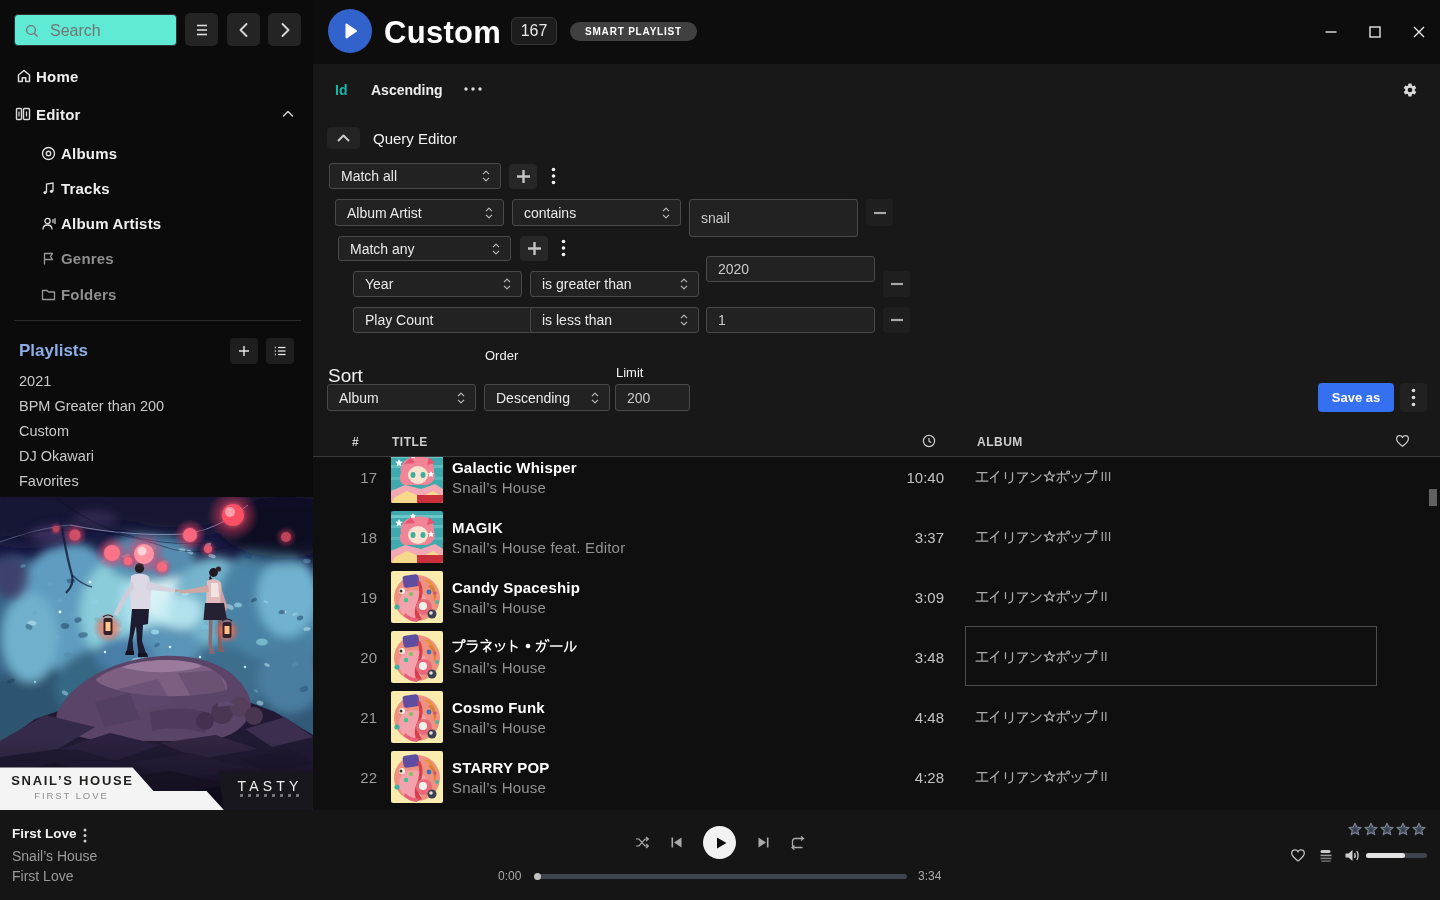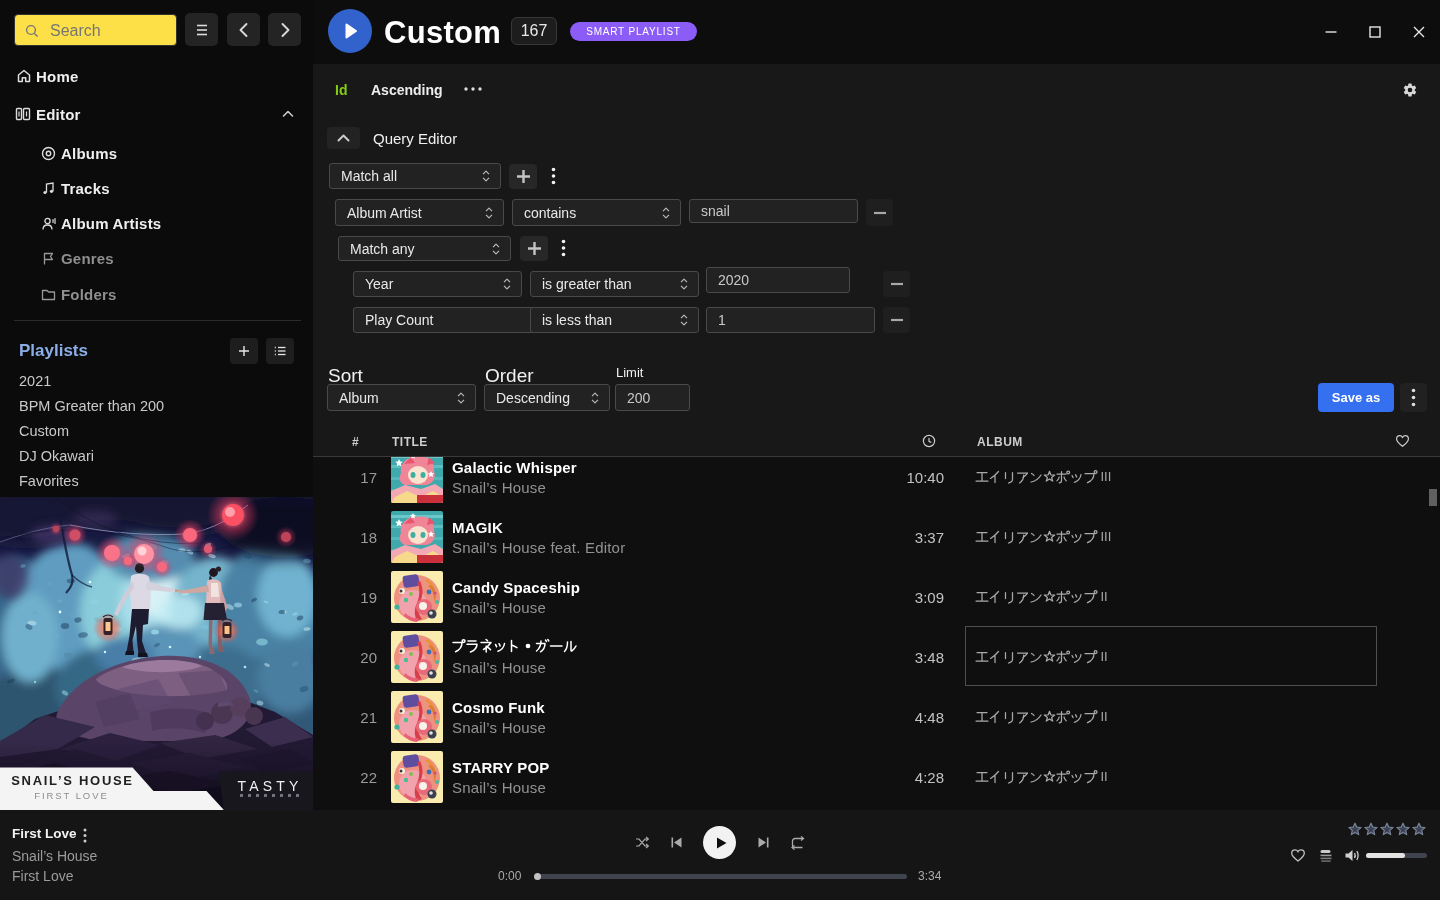--- a/index.html
+++ b/index.html
@@ -2,21 +2,21 @@
 <html><head>
 <meta charset="utf-8">
 <style>
   * { margin:0; padding:0; box-sizing:border-box; }
   html,body { width:1440px; height:900px; overflow:hidden; background:#0c0c0c;
     font-family:"Liberation Sans", sans-serif; }
   .abs { position:absolute; }
   
   #sidebar { position:absolute; left:0; top:0; width:313px; height:810px; background:#0b0b0b; }
   #search { position:absolute; left:14px; top:14px; width:163px; height:32px;
-    background:#fde047; border:1px solid #313131; border-radius:4px; }
+    background:#5eead4; border:1px solid #313131; border-radius:4px; }
   #search .ph { position:absolute; left:35px; top:7px; font-size:16px; color:#757575; }
   .sbtn { position:absolute; top:13px; width:33px; height:33px; background:#242424; border-radius:5px;
     display:flex; align-items:center; justify-content:center; }
   .navrow { position:absolute; left:0; width:313px; height:30px; }
   .navrow .ic { position:absolute; left:16px; top:7px; }
   .navrow .sic { position:absolute; left:41px; top:8px; }
   .navrow .t { position:absolute; left:36px; top:50%; transform:translateY(-50%);
     font-size:15px; font-weight:bold; color:#efefef; letter-spacing:.2px;}
   .navrow .st { position:absolute; left:61px; top:50%; transform:translateY(-50%);
     font-size:15px; font-weight:bold; color:#efefef; letter-spacing:.2px;}
@@ -28,26 +28,26 @@
   
   #topstrip { position:absolute; left:313px; top:0; width:1127px; height:64px; background:#0d0d0d; }
   #content { position:absolute; left:313px; top:64px; width:1127px; height:746px; background:#181818; }
   #rowsarea { position:absolute; left:313px; top:457px; width:1127px; height:353px; background:#0f0f0f; }
   #playbtn { position:absolute; left:328px; top:9px; width:44px; height:44px; border-radius:50%;
     background:#3263cd; display:flex; align-items:center; justify-content:center; }
   #title { position:absolute; left:384px; top:15px; font-size:31px; font-weight:bold; color:#fff; letter-spacing:.3px;}
   #badge167 { position:absolute; left:511px; top:17px; width:46px; height:28px; background:#1d1d1d;
     border:1px solid #383838; border-radius:6px; color:#e8e8e8; font-size:16px;
     display:flex; align-items:center; justify-content:center; }
-  #smartpl { position:absolute; left:570px; top:22px; width:127px; height:19px; background:#8b5cf6;
-    border-radius:9.5px; color:#fff; font-size:10px; font-weight:normal; letter-spacing:0.8px;
+  #smartpl { position:absolute; left:570px; top:22px; width:127px; height:19px; background:#404040;
+    border-radius:9.5px; color:#fff; font-size:10px; font-weight:bold; letter-spacing:0.8px;
     display:flex; align-items:center; justify-content:center; }
   .wctl { position:absolute; top:0; width:46px; height:63px; display:flex; align-items:center; justify-content:center; }
   
-  #tb-id { position:absolute; left:335px; top:82px; font-size:14px; font-weight:bold; color:#84cc16; }
+  #tb-id { position:absolute; left:335px; top:82px; font-size:14px; font-weight:bold; color:#14b8a6; }
   #tb-asc { position:absolute; left:371px; top:82px; font-size:14px; font-weight:bold; color:#eee; }
   
   .sel, .inp { position:absolute; background:#222; border:1px solid #494949; border-radius:3px;
     color:#e9e9e9; font-size:14px; display:flex; align-items:center; padding-left:11px; }
   .inp { border-color:#4a4a4a; color:#c9c9c9; }
   .qbtn { position:absolute; background:#272727; border-radius:4px;
     display:flex; align-items:center; justify-content:center; }
   .updown { position:absolute; right:9px; top:50%; transform:translateY(-50%); }
   .lbl { position:absolute; font-size:14px; color:#f0f0f0; }
   #saveas { position:absolute; left:1318px; top:383px; width:76px; height:29px; background:#3570f0;
@@ -490,21 +490,21 @@
     <circle cx="2.5" cy="9" r="1.8" fill="#f2f2f2"></circle>
     <circle cx="2.5" cy="15.5" r="1.8" fill="#f2f2f2"></circle>
   </svg>
 
 <div class="sel" style="left:335px;top:199px;width:169px;height:27px">Album Artist<svg class="updown" width="10" height="14" viewBox="0 0 10 14">
       <path d="M2 5.2 L5 2.2 L8 5.2 M2 8.8 L5 11.8 L8 8.8" fill="none" stroke="#bbb" stroke-width="1.2" stroke-linejoin="round"></path>
     </svg></div>
 <div class="sel" style="left:512px;top:199px;width:169px;height:27px">contains<svg class="updown" width="10" height="14" viewBox="0 0 10 14">
       <path d="M2 5.2 L5 2.2 L8 5.2 M2 8.8 L5 11.8 L8 8.8" fill="none" stroke="#bbb" stroke-width="1.2" stroke-linejoin="round"></path>
     </svg></div>
-<div class="inp" style="left:689px;top:199px;width:169px;height:24px">snail</div>
+<div class="inp" style="left:689px;top:199px;width:169px;height:38px">snail</div>
 <div class="qbtn" style="left:866px;top:199px;width:27px;height:27px;background:#1f1f1f">
     <svg width="14" height="14" viewBox="0 0 14 14">
       <path d="M1 7 H13" stroke="#a8a8a8" stroke-width="2.2"></path>
     </svg>
   </div>
 
 <div class="sel" style="left:338px;top:236px;width:173px;height:25px">Match any<svg class="updown" width="10" height="14" viewBox="0 0 10 14">
       <path d="M2 5.2 L5 2.2 L8 5.2 M2 8.8 L5 11.8 L8 8.8" fill="none" stroke="#bbb" stroke-width="1.2" stroke-linejoin="round"></path>
     </svg></div>
 <div class="qbtn" style="left:520px;top:236px;width:28px;height:25px">
@@ -517,42 +517,42 @@
     <circle cx="2.5" cy="9" r="1.8" fill="#f2f2f2"></circle>
     <circle cx="2.5" cy="15.5" r="1.8" fill="#f2f2f2"></circle>
   </svg>
 
 <div class="sel" style="left:353px;top:271px;width:169px;height:26px">Year<svg class="updown" width="10" height="14" viewBox="0 0 10 14">
       <path d="M2 5.2 L5 2.2 L8 5.2 M2 8.8 L5 11.8 L8 8.8" fill="none" stroke="#bbb" stroke-width="1.2" stroke-linejoin="round"></path>
     </svg></div>
 <div class="sel" style="left:530px;top:271px;width:169px;height:26px">is greater than<svg class="updown" width="10" height="14" viewBox="0 0 10 14">
       <path d="M2 5.2 L5 2.2 L8 5.2 M2 8.8 L5 11.8 L8 8.8" fill="none" stroke="#bbb" stroke-width="1.2" stroke-linejoin="round"></path>
     </svg></div>
-<div class="inp" style="left:706px;top:267px;width:144px;height:26px">2020</div>
+<div class="inp" style="left:706px;top:256px;width:169px;height:26px">2020</div>
 <div class="qbtn" style="left:883px;top:271px;width:27px;height:26px;background:#1f1f1f">
     <svg width="14" height="14" viewBox="0 0 14 14">
       <path d="M1 7 H13" stroke="#a8a8a8" stroke-width="2.2"></path>
     </svg>
   </div>
 
 <div class="sel" style="left:353px;top:307px;width:201px;height:26px">Play Count<svg class="updown" width="10" height="14" viewBox="0 0 10 14">
       <path d="M2 5.2 L5 2.2 L8 5.2 M2 8.8 L5 11.8 L8 8.8" fill="none" stroke="#bbb" stroke-width="1.2" stroke-linejoin="round"></path>
     </svg></div>
 <div class="sel" style="left:530px;top:307px;width:169px;height:26px">is less than<svg class="updown" width="10" height="14" viewBox="0 0 10 14">
       <path d="M2 5.2 L5 2.2 L8 5.2 M2 8.8 L5 11.8 L8 8.8" fill="none" stroke="#bbb" stroke-width="1.2" stroke-linejoin="round"></path>
     </svg></div>
 <div class="inp" style="left:706px;top:307px;width:169px;height:26px">1</div>
 <div class="qbtn" style="left:883px;top:307px;width:27px;height:26px;background:#1f1f1f">
     <svg width="14" height="14" viewBox="0 0 14 14">
       <path d="M1 7 H13" stroke="#a8a8a8" stroke-width="2.2"></path>
     </svg>
   </div>
 
 <div class="lbl" style="left:328px;top:365px;font-size:19px">Sort</div>
-<div class="lbl" style="left:485px;top:365px;font-size:19px">Order</div>
+<div class="lbl" style="left:485px;top:348px;font-size:13px">Order</div>
 <div class="lbl" style="left:616px;top:365px;font-size:13px">Limit</div>
 <div class="sel" style="left:327px;top:384px;width:149px;height:27px">Album<svg class="updown" width="10" height="14" viewBox="0 0 10 14">
       <path d="M2 5.2 L5 2.2 L8 5.2 M2 8.8 L5 11.8 L8 8.8" fill="none" stroke="#bbb" stroke-width="1.2" stroke-linejoin="round"></path>
     </svg></div>
 <div class="sel" style="left:484px;top:384px;width:126px;height:27px">Descending<svg class="updown" width="10" height="14" viewBox="0 0 10 14">
       <path d="M2 5.2 L5 2.2 L8 5.2 M2 8.8 L5 11.8 L8 8.8" fill="none" stroke="#bbb" stroke-width="1.2" stroke-linejoin="round"></path>
     </svg></div>
 <div class="inp" style="left:615px;top:384px;width:75px;height:27px">200</div>
 <div id="saveas">Save as</div>
 <div class="qbtn" style="left:1400px;top:383px;width:27px;height:29px;background:#212121">

